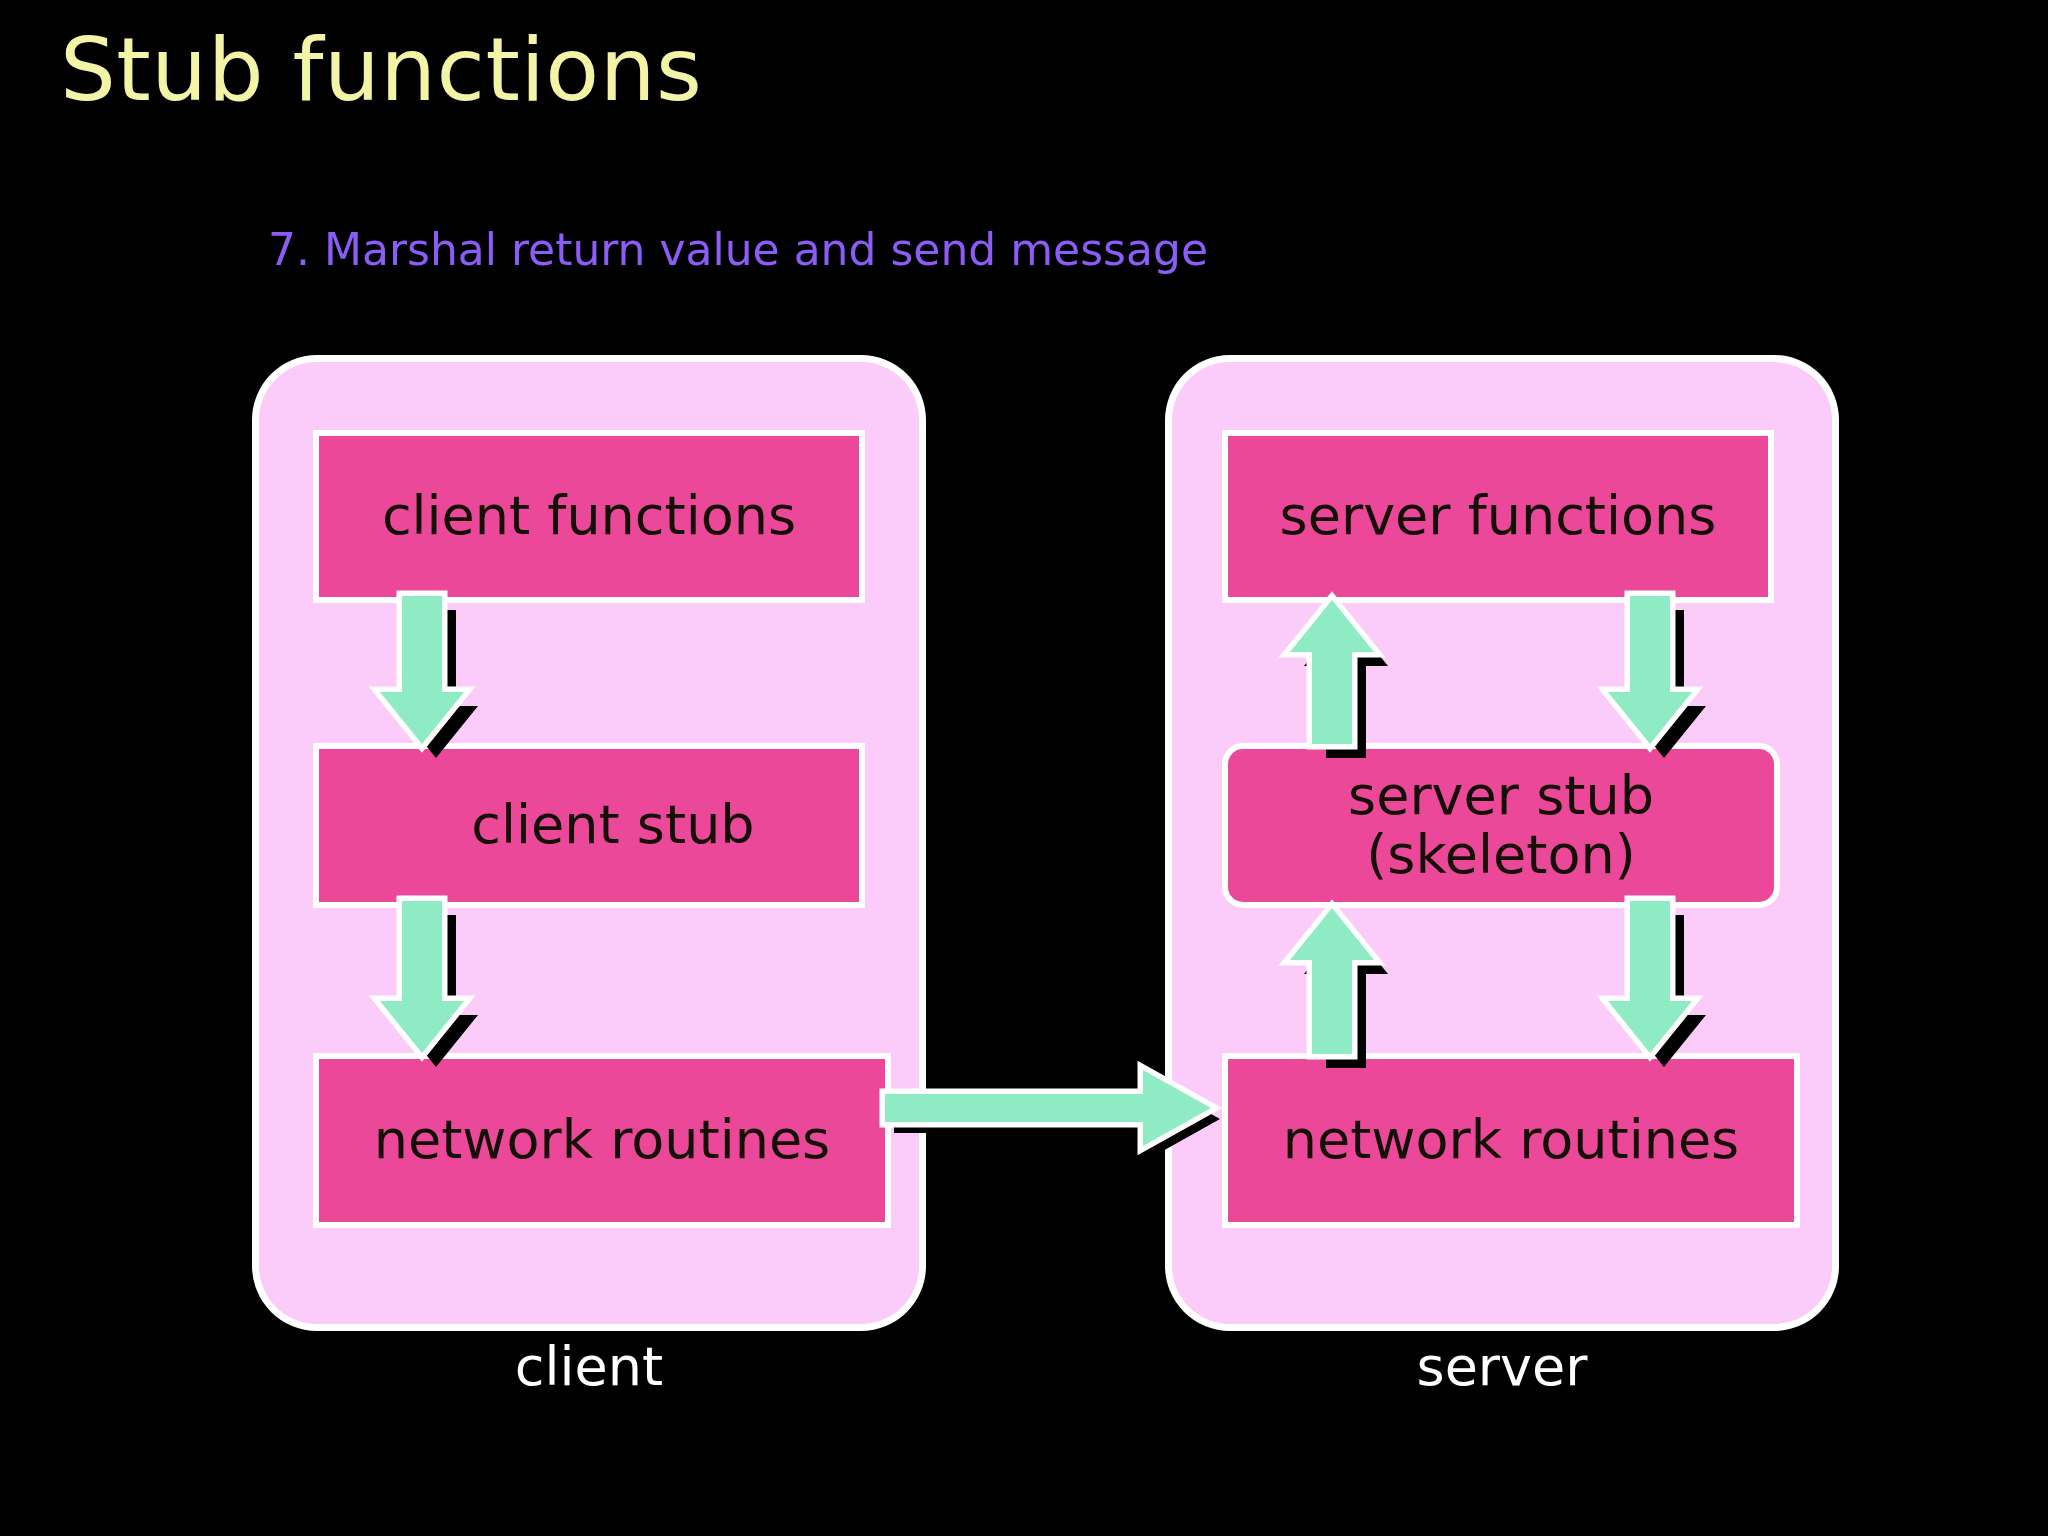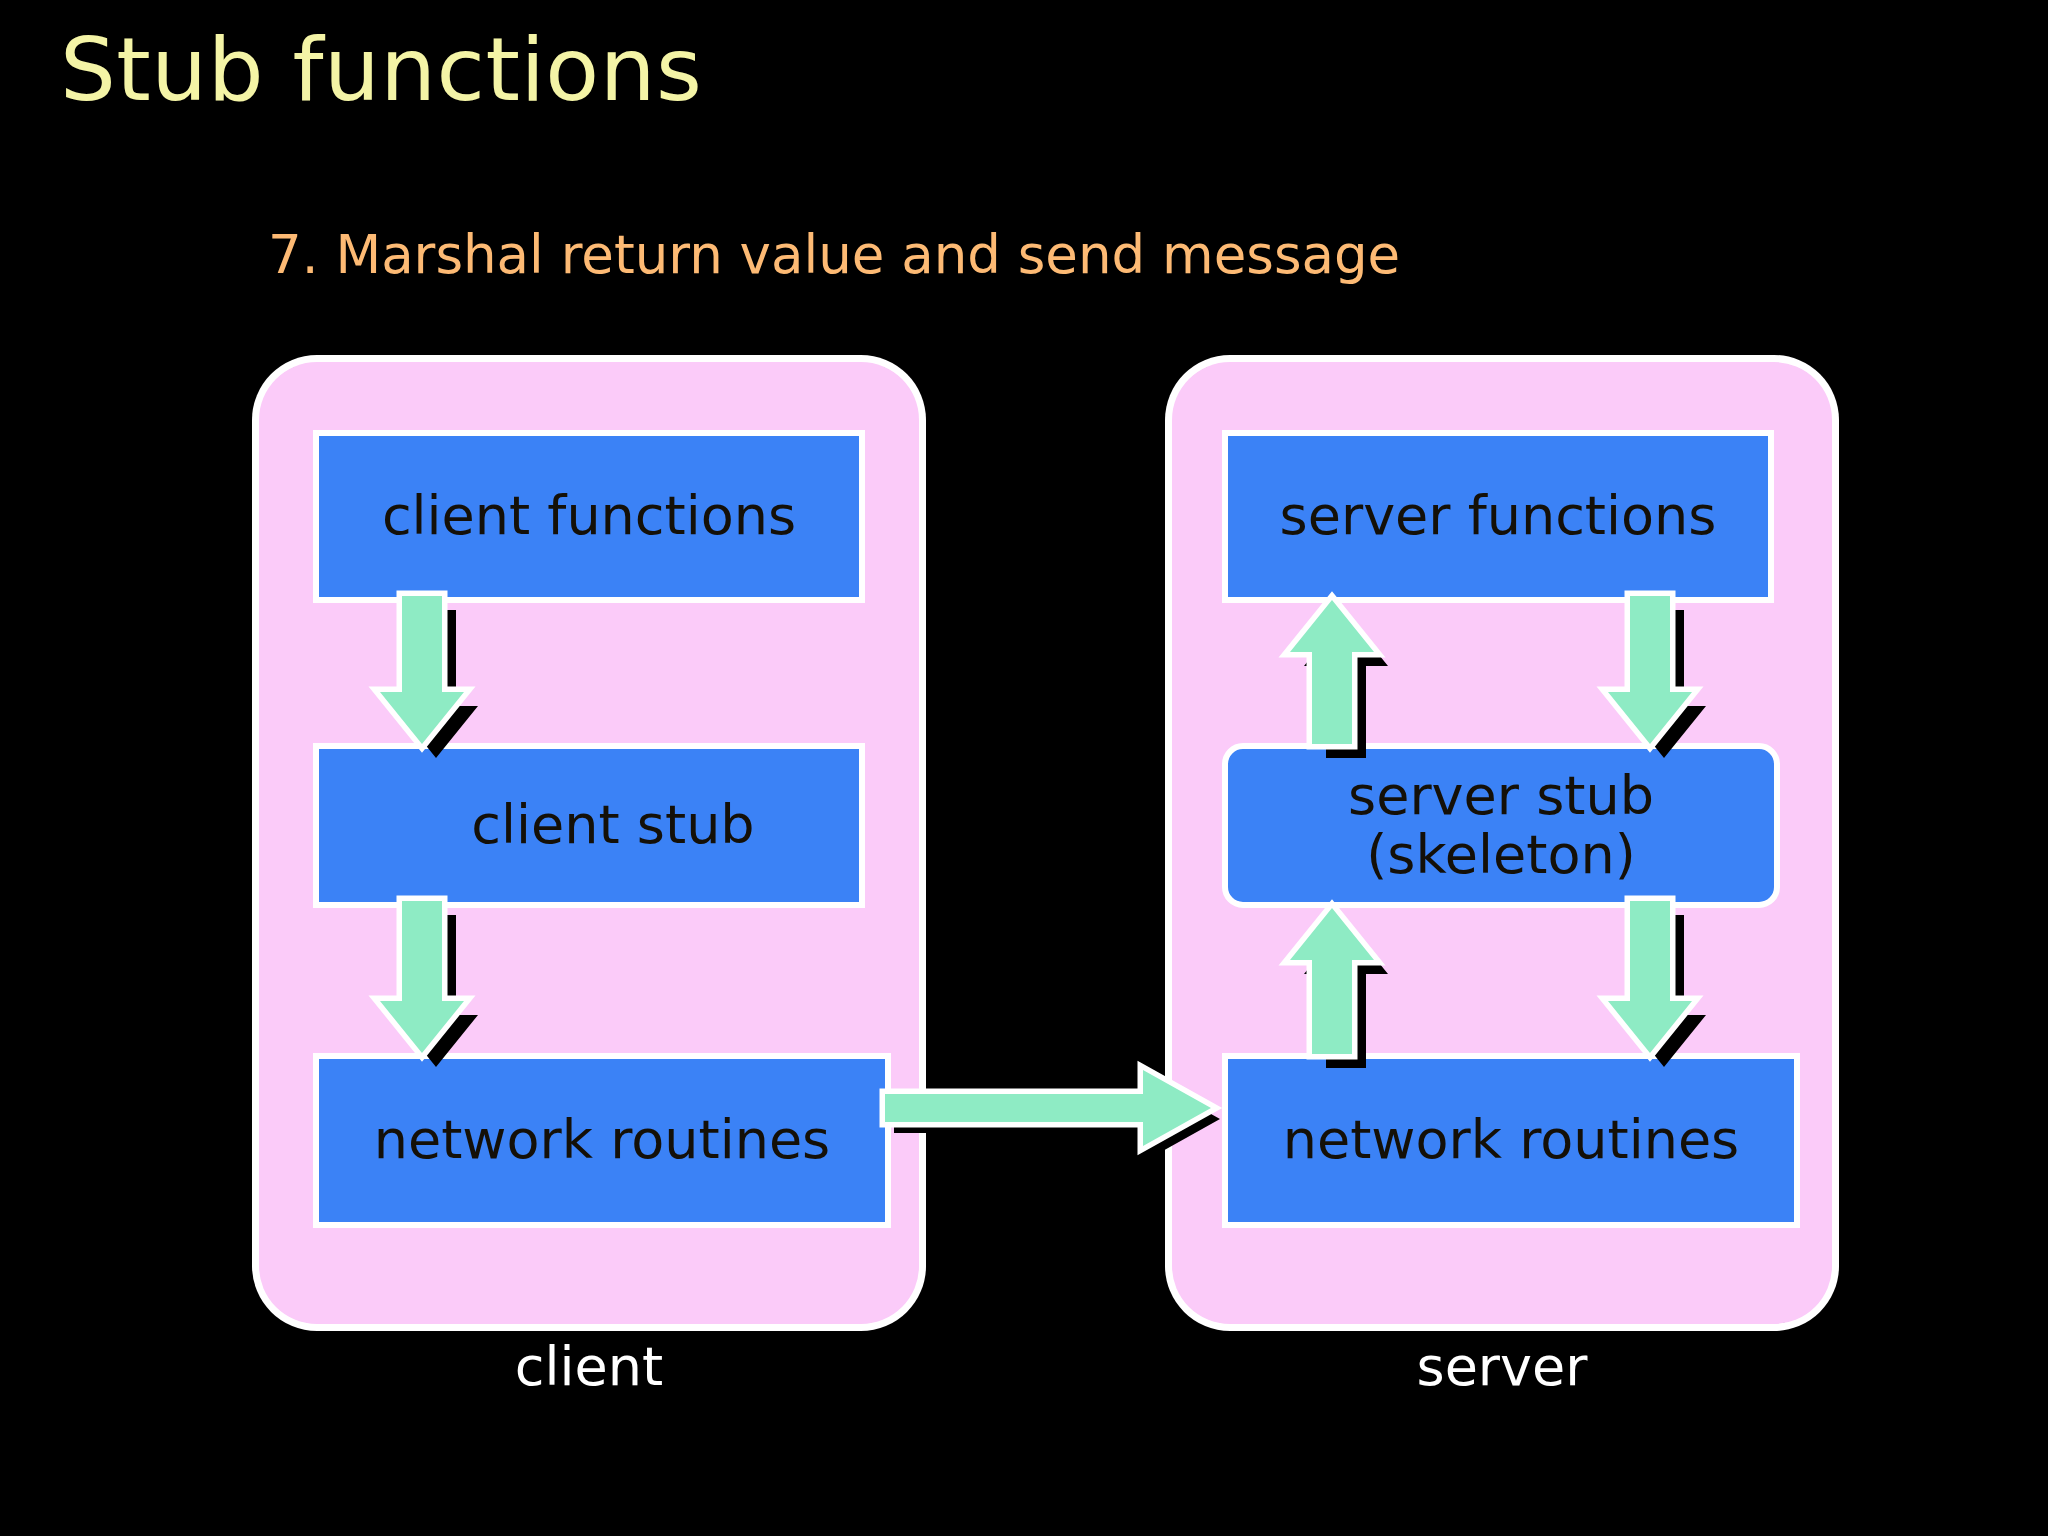--- a/index.html
+++ b/index.html
@@ -4,35 +4,35 @@
 <style>
   html,body{margin:0;padding:0;background:#000;}
   body{width:2048px;height:1536px;overflow:hidden;
        font-family:"DejaVu Sans","Liberation Sans",sans-serif;}
   #slide{position:relative;width:1703px;height:1536px;background:#000000;}
 
   
   #title{position:absolute;left:60px;top:22px;
          font-size:88px;line-height:1.1;color:#F4F4A6;letter-spacing:0.5px;}
   #subtitle{position:absolute;left:268px;top:226px;
-            font-size:53px;line-height:1.1;color:#fdba74;white-space:nowrap;}
+            font-size:44px;line-height:1.1;color:#8b5cf6;white-space:nowrap;}
 
   
   .panel{position:absolute;background:#FBCBF9;border-radius:58px;
          box-shadow:0 0 0 7px #FFFFFF;}
   #panel-client{left:259px;top:362px;width:660px;height:962px;}
   #panel-server{left:1172px;top:362px;width:660px;height:962px;}
 
   .panel-label{position:absolute;color:#FFFFFF;font-size:54px;line-height:1;
                text-align:center;width:660px;}
   #label-client{left:259px;top:1340px;}
   #label-server{left:1172px;top:1340px;}
 
   
-  .box{position:absolute;background:#3b82f6;border:6px solid #FFFFFF;
+  .box{position:absolute;background:#ec4899;border:6px solid #FFFFFF;
        box-sizing:border-box;display:flex;align-items:center;
        justify-content:center;text-align:center;color:#141008;
        font-size:54px;line-height:1.08;}
   .box::after{content:"";position:absolute;left:14px;top:14px;
               width:100%;height:100%;background:#000;z-index:-1;}
   .box-inner{position:relative;z-index:2;}
 
   
   #box-client-functions{left:313px;top:430px;width:552px;height:173px;}
   #box-client-stub     {left:313px;top:743px;width:552px;height:165px;padding-left:48px;}

